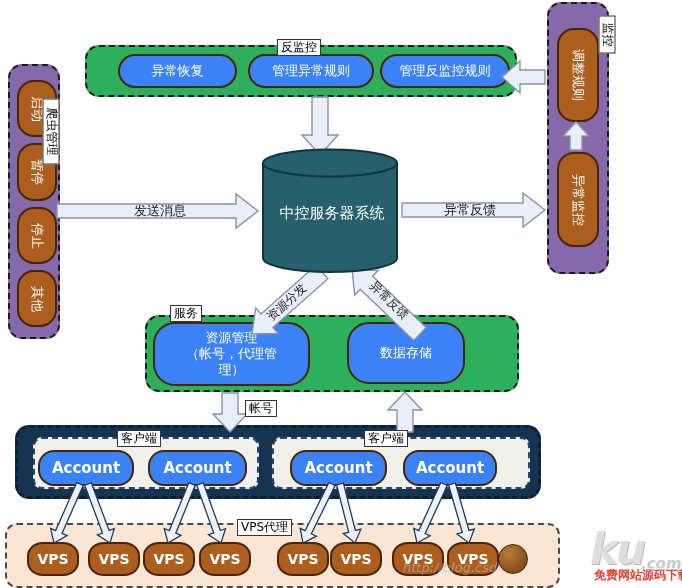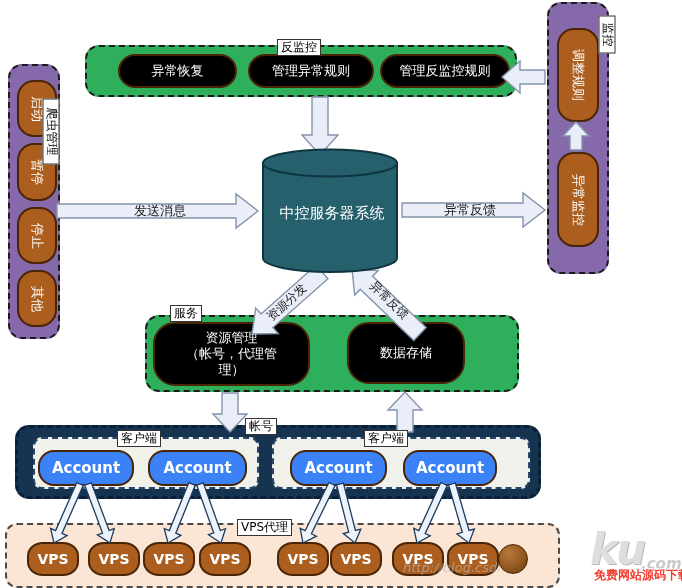--- a/index.html
+++ b/index.html
@@ -6,21 +6,21 @@
   #stage{position:relative;width:682px;height:588px;background:#ffffff;overflow:hidden;
          font-family:"DejaVu Sans","Liberation Sans",sans-serif;}
   .abs{position:absolute;}
   
   .greenbox{background:#2daf5b;border:2px dashed #1b1b1b;border-radius:14px;}
   .purplebox{background:#8669ab;border:2px dashed #1b1b1b;border-radius:14px;}
   .navybox{background:#16334f;border:3px dashed #0a2036;border-radius:14px;}
   .whitebox{background:#f1f1ec;border:2px dashed #28466b;border-radius:9px;}
   .peachbox{background:#fbe6d5;border:2px dashed #4a4a4a;border-radius:12px;}
   
-  .pill{background:#000000;border:2px solid #4a2505;border-radius:17px;color:#fff;
+  .pill{background:#3b82f6;border:2px solid #4a2505;border-radius:17px;color:#fff;
         display:flex;align-items:center;justify-content:center;text-align:center;font-size:13px;}
   .vpill{background:#ab5e1d;border:2px solid #4a2505;border-radius:17px;color:#fff;position:absolute;}
   .vpill .vtext{position:absolute;left:50%;top:50%;transform:translate(-50%,-50%) rotate(90deg);
         white-space:nowrap;color:#fff;font-size:13px;}
   .vps-pill{position:absolute;top:542px;width:48px;height:30px;background:#ab5e1d;border:2px solid #4a2505;
         border-radius:16px/14px;color:#fff;font-weight:bold;font-size:14px;display:flex;align-items:center;justify-content:center;}
   .acct{position:absolute;top:450px;height:32px;background:#3b82f6;border:2px solid #4a2505;border-radius:16px;
         color:#fff;font-weight:bold;font-size:15px;display:flex;align-items:center;justify-content:center;}
   
   .tag{position:absolute;background:#ffffff;border:1px solid #333;color:#000;font-size:12px;
@@ -169,21 +169,21 @@
       <path d="M263,163 L263,258 A67,14 0 0 0 397,258 L397,163 Z" fill="#26606c" stroke="#0e3640" stroke-width="2"></path>
       <ellipse cx="330" cy="163" rx="67" ry="13.5" fill="#26606c" stroke="#0e3640" stroke-width="2"></ellipse>
     </g>
   </svg>
   <div id="cyl-label">中控服务器系统</div>
 
   <div class="flowlbl" style="left:125px;top:202px;width:70px;">发送消息</div>
   <div class="flowlbl" style="left:438px;top:201px;width:64px;">异常反馈</div>
   <div class="flowlbl" style="left:257px;top:294px;width:60px;font-size:12px;transform:rotate(-42deg);">资源分发</div>
   <div class="flowlbl" style="left:359px;top:292px;width:60px;font-size:12px;transform:rotate(44deg);">异常反馈</div>
-  <div class="tag" style="left:245px;top:418px;">帐号</div>
+  <div class="tag" style="left:245px;top:400px;">帐号</div>
 
   <div id="watermark">http://blog.csdn</div>
   <div id="logo">
     <span class="ball"></span>
     <span class="ku">ku</span>
     <span class="com">.com</span>
     <span class="tagline">免费网站源码下载站!</span>
   </div>
 
 </div>

